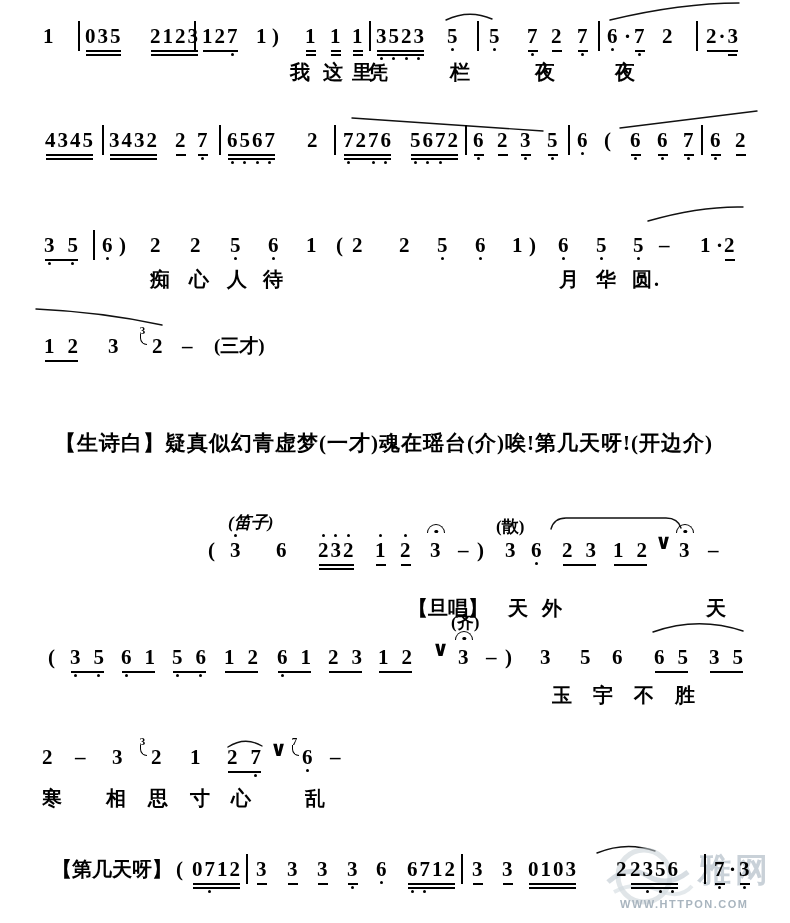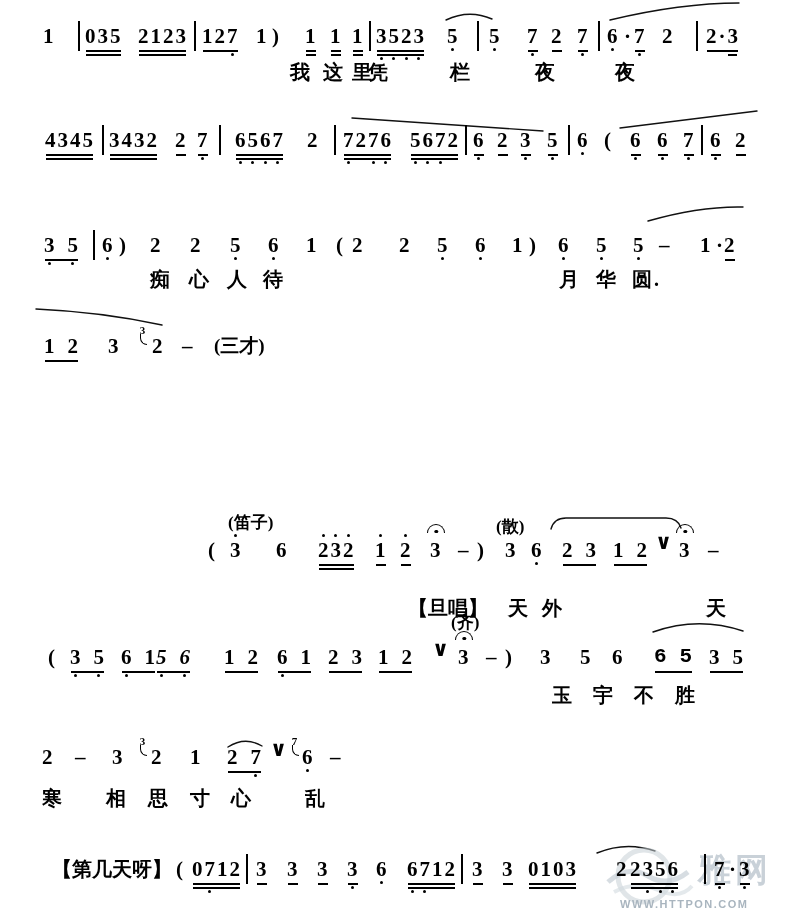--- a/index.html
+++ b/index.html
@@ -59,21 +59,21 @@
       <path d="M12,36 Q32,18 52,30 T92,26" stroke="#c6cfd6" stroke-width="5" fill="none" opacity="0.7"></path>
       <path d="M18,46 Q40,34 62,44 T96,40" stroke="#d2dae0" stroke-width="4" fill="none" opacity="0.6"></path>
     </svg>
     <div class="wmchars">雅网</div>
     <div class="wmurl">WWW.HTTPON.COM</div>
   </div>
 <div class="row music" style="top: 24px;">
       <span class="tok" style="left: 43px;"><span class="ch">1</span></span>
       <span class="tok bar" style="left: 78px;"></span>
       <span class="tok u1 u2" style="left: 85px;"><span class="ch">0</span><span class="ch">3</span><span class="ch">5</span></span>
-      <span class="tok u1 u2" style="left: 138px;"><span class="ch">2</span><span class="ch">1</span><span class="ch">2</span><span class="ch">3</span></span>
+      <span class="tok u1 u2" style="left: 150px;"><span class="ch">2</span><span class="ch">1</span><span class="ch">2</span><span class="ch">3</span></span>
       <span class="tok bar" style="left: 194px;"></span>
       <span class="tok u1" style="left: 202px;"><span class="ch">1</span><span class="ch">2</span><span class="ch">7<i class="db" style="bottom: -8px;"></i></span></span>
       <span class="tok" style="left: 256px;"><span class="ch">1</span></span>
       <span class="tok" style="left: 272px;"><span class="ch">)</span></span>
       <span class="tok u1 u2" style="left: 305px;"><span class="ch">1</span></span>
       <span class="tok u1 u2" style="left: 330px;"><span class="ch">1</span></span>
       <span class="tok u1 u2" style="left: 352px;"><span class="ch">1</span></span>
       <span class="tok bar" style="left: 369px;"></span>
       <span class="tok u1 u2" style="left: 376px;"><span class="ch">3<i class="db" style="bottom: -12px;"></i></span><span class="ch">5<i class="db" style="bottom: -12px;"></i></span><span class="ch">2<i class="db" style="bottom: -12px;"></i></span><span class="ch">3<i class="db" style="bottom: -12px;"></i></span></span>
       <span class="tok" style="left: 447px;"><span class="ch">5<i class="db" style="bottom: -3px;"></i></span></span>
@@ -99,21 +99,21 @@
       <span class="tok" style="left: 535px;"><span class="ch">夜</span></span>
       <span class="tok" style="left: 615px;"><span class="ch">夜</span></span>
     </div>
     <div class="row music" style="top: 128px;">
       <span class="tok u1 u2" style="left: 45px;"><span class="ch">4</span><span class="ch">3</span><span class="ch">4</span><span class="ch">5</span></span>
       <span class="tok bar" style="left: 102px;"></span>
       <span class="tok u1 u2" style="left: 109px;"><span class="ch">3</span><span class="ch">4</span><span class="ch">3</span><span class="ch">2</span></span>
       <span class="tok u1" style="left: 175px;"><span class="ch">2</span></span>
       <span class="tok u1" style="left: 197px;"><span class="ch">7<i class="db" style="bottom: -8px;"></i></span></span>
       <span class="tok bar" style="left: 219px;"></span>
-      <span class="tok u1 u2" style="left: 235px;"><span class="ch">6<i class="db" style="bottom: -12px;"></i></span><span class="ch">5<i class="db" style="bottom: -12px;"></i></span><span class="ch">6<i class="db" style="bottom: -12px;"></i></span><span class="ch">7<i class="db" style="bottom: -12px;"></i></span></span>
+      <span class="tok u1 u2" style="left: 227px;"><span class="ch">6<i class="db" style="bottom: -12px;"></i></span><span class="ch">5<i class="db" style="bottom: -12px;"></i></span><span class="ch">6<i class="db" style="bottom: -12px;"></i></span><span class="ch">7<i class="db" style="bottom: -12px;"></i></span></span>
       <span class="tok" style="left: 307px;"><span class="ch">2</span></span>
       <span class="tok bar" style="left: 334px;"></span>
       <span class="tok u1 u2" style="left: 343px;"><span class="ch">7<i class="db" style="bottom: -12px;"></i></span><span class="ch">2</span><span class="ch">7<i class="db" style="bottom: -12px;"></i></span><span class="ch">6<i class="db" style="bottom: -12px;"></i></span></span>
       <span class="tok u1 u2" style="left: 410px;"><span class="ch">5<i class="db" style="bottom: -12px;"></i></span><span class="ch">6<i class="db" style="bottom: -12px;"></i></span><span class="ch">7<i class="db" style="bottom: -12px;"></i></span><span class="ch">2</span></span>
       <span class="tok bar" style="left: 465px;"></span>
       <span class="tok u1" style="left: 473px;"><span class="ch">6<i class="db" style="bottom: -8px;"></i></span></span>
       <span class="tok u1" style="left: 497px;"><span class="ch">2</span></span>
       <span class="tok u1" style="left: 520px;"><span class="ch">3<i class="db" style="bottom: -8px;"></i></span></span>
       <span class="tok u1" style="left: 547px;"><span class="ch">5<i class="db" style="bottom: -8px;"></i></span></span>
       <span class="tok bar" style="left: 568px;"></span>
@@ -161,22 +161,25 @@
       <span class="tok" style="left: 632px;"><span class="ch">圆</span><span class="ch">.</span></span>
     </div>
     <div class="row music" style="top: 334px;">
       <span class="tok u1" style="left: 44px;"><span class="ch">1</span><span class="ch sp">&nbsp;</span><span class="ch">2</span></span>
       <span class="tok" style="left: 108px;"><span class="ch">3</span></span>
       <span class="tok grace" style="left: 138px;"><span class="gd">3</span><span class="ghook"></span></span>
       <span class="tok" style="left: 152px;"><span class="ch">2</span></span>
       <span class="tok" style="left: 182px;"><span class="ch">–</span></span>
       <span class="tok txt" style="left: 214px; font-size: 19px;">(三才)</span>
     </div>
+    <div class="row textline" style="top: 431px;">
+      <span class="tok txt" style="left: 55px; font-size: 21px;">【生诗白】疑真似幻青虚梦(一才)魂在瑶台(介)唉!第几天呀!(开边介)</span>
+    </div>
     <div class="row labels" style="top: 511px;">
-      <span class="tok txt" style="left: 228px; font-size: 17px;">(笛子)</span>
+      <span class="tok txt" style="left: 228px; font-size: 17px; font-style: italic;">(笛子)</span>
     </div>
     <div class="row labels" style="top: 515px;">
       <span class="tok txt" style="left: 496px; font-size: 17px;">(散)</span>
     </div>
     <div class="row music" style="top: 538px;">
       <span class="tok" style="left: 208px;"><span class="ch">(</span></span>
       <span class="tok" style="left: 230px;"><span class="ch">3<i class="da"></i></span></span>
       <span class="tok" style="left: 276px;"><span class="ch">6</span></span>
       <span class="tok u1 u2" style="left: 318px;"><span class="ch">2<i class="da"></i></span><span class="ch">3<i class="da"></i></span><span class="ch">2<i class="da"></i></span></span>
       <span class="tok u1" style="left: 375px;"><span class="ch">1<i class="da"></i></span></span>
@@ -198,33 +201,33 @@
       <span class="tok" style="left: 542px;"><span class="ch">外</span></span>
       <span class="tok" style="left: 706px;"><span class="ch">天</span></span>
     </div>
     <div class="row labels" style="top: 611px;">
       <span class="tok txt" style="left: 451px; font-size: 17px;">(齐)</span>
     </div>
     <div class="row music" style="top: 645px;">
       <span class="tok" style="left: 48px;"><span class="ch">(</span></span>
       <span class="tok u1" style="left: 70px;"><span class="ch">3<i class="db" style="bottom: -8px;"></i></span><span class="ch sp">&nbsp;</span><span class="ch">5<i class="db" style="bottom: -8px;"></i></span></span>
       <span class="tok u1" style="left: 121px;"><span class="ch">6<i class="db" style="bottom: -8px;"></i></span><span class="ch sp">&nbsp;</span><span class="ch">1</span></span>
-      <span class="tok u1" style="left: 156px; font-style: italic;"><span class="ch">5<i class="db" style="bottom: -8px;"></i></span><span class="ch sp">&nbsp;</span><span class="ch">6<i class="db" style="bottom: -8px;"></i></span></span>
+      <span class="tok u1" style="left: 172px;"><span class="ch">5<i class="db" style="bottom: -8px;"></i></span><span class="ch sp">&nbsp;</span><span class="ch">6<i class="db" style="bottom: -8px;"></i></span></span>
       <span class="tok u1" style="left: 224px;"><span class="ch">1</span><span class="ch sp">&nbsp;</span><span class="ch">2</span></span>
       <span class="tok u1" style="left: 277px;"><span class="ch">6<i class="db" style="bottom: -8px;"></i></span><span class="ch sp">&nbsp;</span><span class="ch">1</span></span>
       <span class="tok u1" style="left: 328px;"><span class="ch">2</span><span class="ch sp">&nbsp;</span><span class="ch">3</span></span>
       <span class="tok u1" style="left: 378px;"><span class="ch">1</span><span class="ch sp">&nbsp;</span><span class="ch">2</span></span>
       <span class="tok breath" style="left: 432px; top: -8px;">∨</span>
       <span class="tok" style="left: 458px;"><span class="ch">3</span><i class="farc"></i><i class="fdot"></i></span>
       <span class="tok" style="left: 486px;"><span class="ch">–</span></span>
       <span class="tok" style="left: 505px;"><span class="ch">)</span></span>
       <span class="tok" style="left: 540px;"><span class="ch">3</span></span>
       <span class="tok" style="left: 580px;"><span class="ch">5</span></span>
       <span class="tok" style="left: 612px;"><span class="ch">6</span></span>
-      <span class="tok u1" style="left: 654px; font-family: Liberation Mono, monospace;"><span class="ch">6</span><span class="ch sp">&nbsp;</span><span class="ch">5</span></span>
+      <span class="tok u1" style="left: 654px;"><span class="ch">6</span><span class="ch sp">&nbsp;</span><span class="ch">5</span></span>
       <span class="tok u1" style="left: 709px;"><span class="ch">3</span><span class="ch sp">&nbsp;</span><span class="ch">5</span></span>
     </div>
     <div class="row lyric" style="top: 683px;">
       <span class="tok" style="left: 552px;"><span class="ch">玉</span></span>
       <span class="tok" style="left: 593px;"><span class="ch">宇</span></span>
       <span class="tok" style="left: 634px;"><span class="ch">不</span></span>
       <span class="tok" style="left: 675px;"><span class="ch">胜</span></span>
     </div>
     <div class="row music" style="top: 745px;">
       <span class="tok" style="left: 42px;"><span class="ch">2</span></span>

